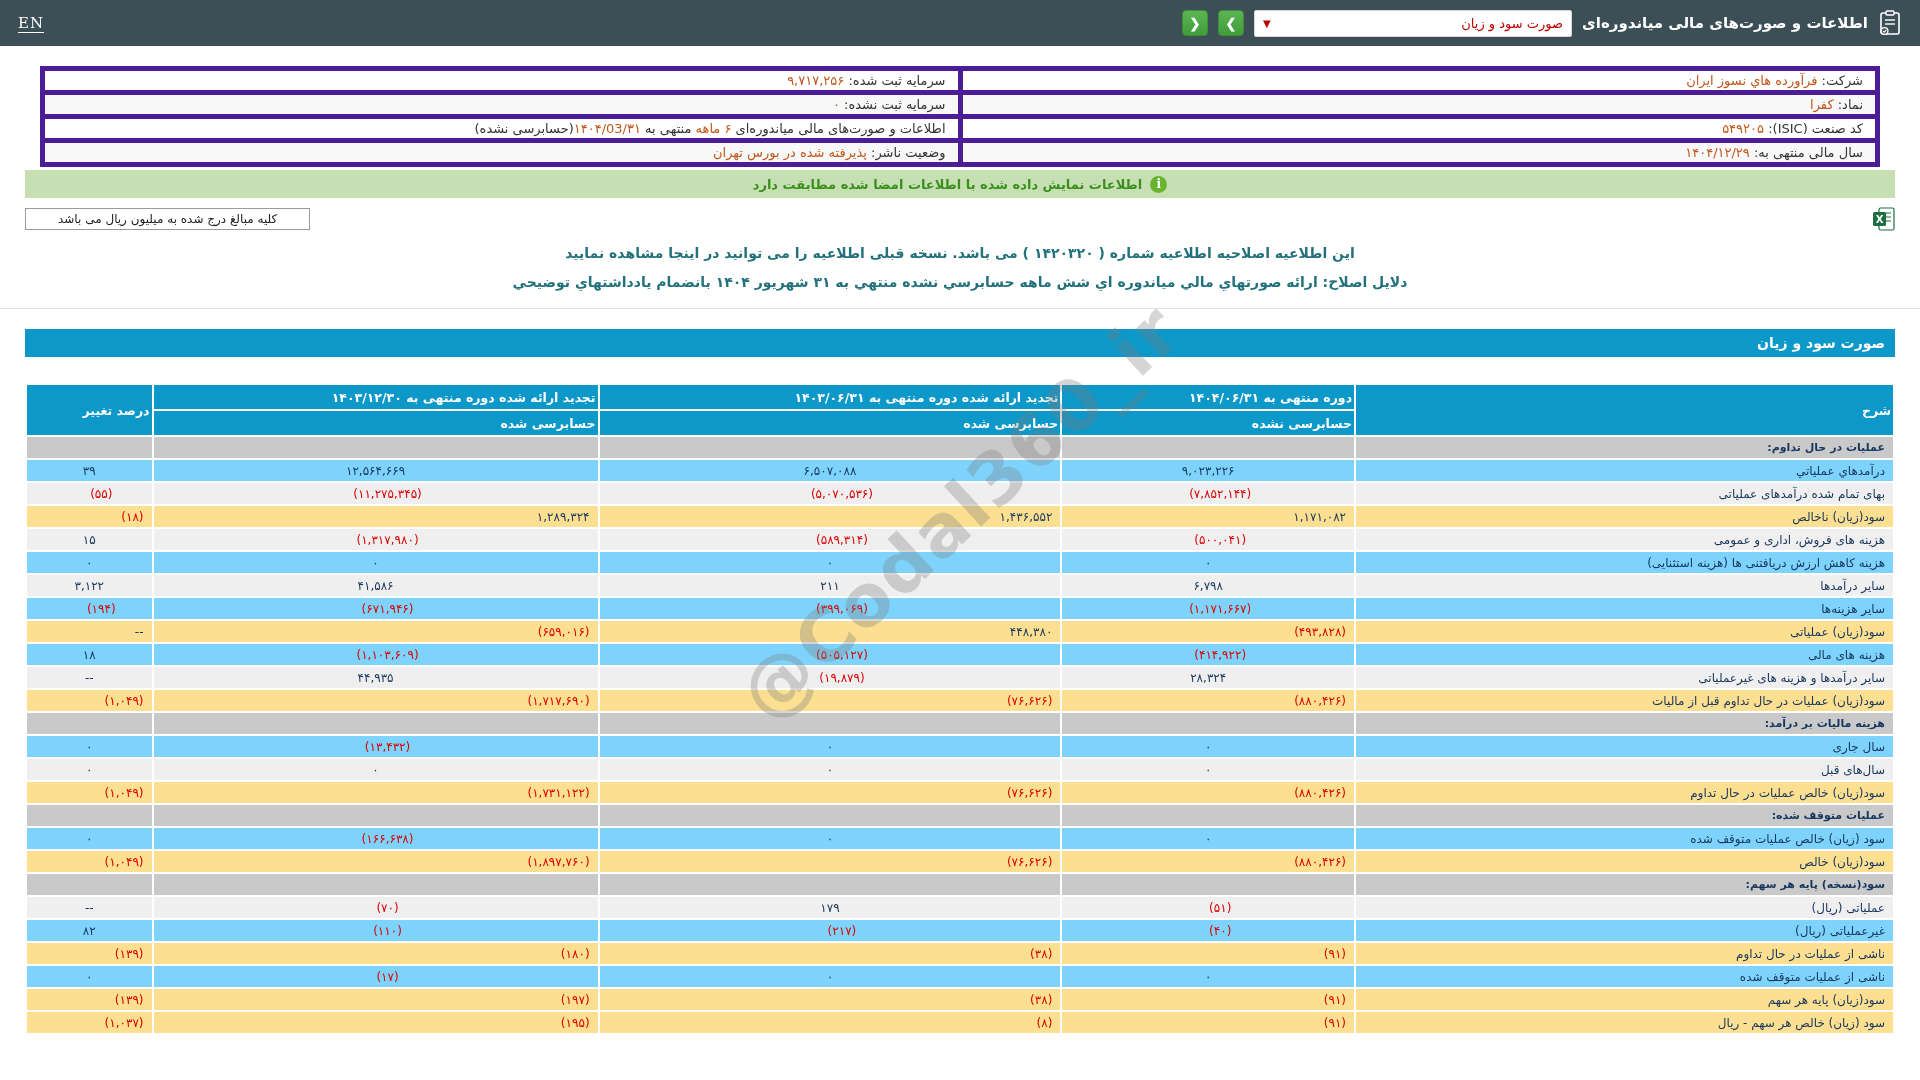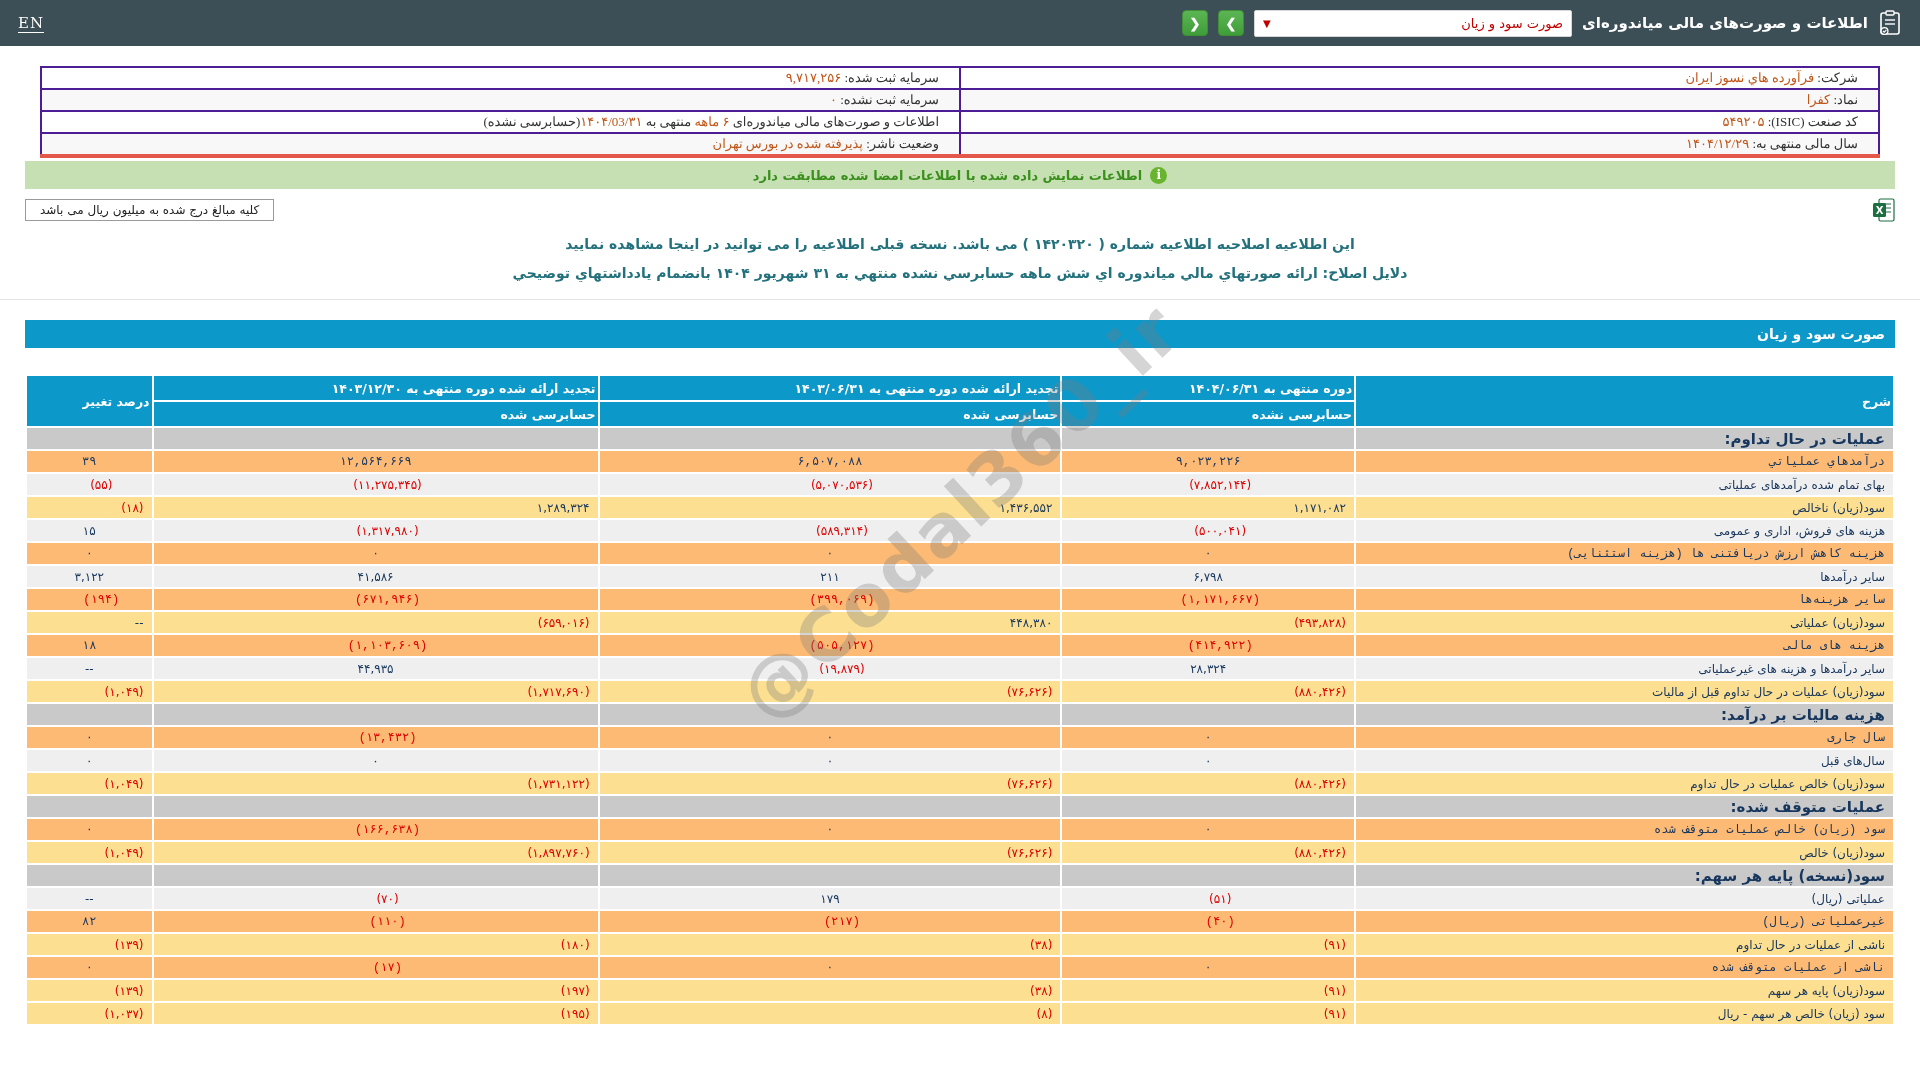--- a/index.html
+++ b/index.html
@@ -18,60 +18,60 @@
   .nav-btn { width:26px; height:26px; border:1px solid #3f8f35; border-radius:4px;
     background:linear-gradient(#5cb554,#3f9d39); color:#fff; font-size:13px; font-weight:bold;
     display:flex; align-items:center; justify-content:center; cursor:pointer; }
   .lang { color:#fff; font-size:15px; letter-spacing:1px; border-bottom:1px solid #fff;
     font-family:"DejaVu Serif", serif; cursor:pointer; }
   .doc-icon { width:24px; height:26px; }
 
   
   .info-table { margin:20px 40px 0 40px; width:1840px; border-collapse:collapse;
     border:1px solid #e2e2e2; border-bottom:4px solid #e4574b; font-size:13px; }
-  .info-table td { border:2px solid #4c1d95; padding:2px 20px; height:22px; color:#333; width:50%;font-family:Liberation Serif, serif; }
+  .info-table td { border:5px solid #4c1d95; padding:2px 12px; height:22px; color:#333; width:50%; }
   .info-table tr:nth-child(even) td { background:#f8f8f8; }
   .info-table .val { color:#c0571a; }
   .ltrnum { direction:ltr; unicode-bidi:embed; display:inline-block; }
 
   
   .sig-banner { margin:3px 25px 0; height:28px; background:#c6e0b4; display:flex;
     align-items:center; justify-content:center; gap:8px; }
   .sig-banner .txt { color:#3a8f1d; font-size:13px; font-weight:bold; }
   .info-badge { width:17px; height:17px; border-radius:50%; background:#69b42e; color:#fff;
     font-size:12px; font-weight:bold; display:flex; align-items:center; justify-content:center;
     font-family:"DejaVu Serif", serif; }
 
   
   .units-row { margin:8px 25px 0; display:flex; justify-content:space-between; align-items:center; height:26px; }
-  .units-box { border:1px solid #9a9a9a; background:#fff; padding:3px 14px; font-size:12px; color:#222; }
+  .units-box { border:1px solid #9a9a9a; background:#fff; padding:3px 32px; font-size:12px; color:#222; }
   .excel-icon { width:22px; height:24px; cursor:pointer; }
 
   
   .notice { text-align:center; color:#23717c; font-weight:bold; font-size:14px; margin-top:13px; }
   .hr-line { border-top:1px solid #e4e4e4; margin-top:18px; }
 
   
   .stmt { margin:20px 25px 0; }
   .stmt-title { background:#0d98ca; color:#fff; font-weight:bold; font-size:14px;
     height:28px; line-height:28px; padding:0 10px; }
   .stmt-units { height:30px; line-height:30px; font-weight:bold; color:#000; font-size:13px;
     border-bottom:1px solid #cfcfcf; padding:0 6px; background:#fff; }
 
   
   .main-table { margin:26px 25px 0; width:1870px; border-collapse:separate; border-spacing:2px;
     table-layout:fixed; font-size:12px; }
   .main-table th { background:#0d98ca; color:#fff; font-weight:bold; font-size:12.5px;
     text-align:right; padding:4px 2px; height:24px; }
   .main-table td { height:21px; padding:1px 8px; text-align:center; vertical-align:middle; color:#17365d; }
   .main-table td.lbl { text-align:right; }
-  tr.blue   td { background:#fdba74;font-family:Liberation Mono, monospace; }
+  tr.blue   td { background:#7dd3fc; }
   tr.gray   td { background:#efefef; }
   tr.yellow td { background:#fcdf90;text-align:right; }
-  tr.section td { background:#c9c9c9; font-weight:bold; font-size:15px; }
+  tr.section td { background:#c9c9c9; font-weight:bold; font-size:11px; }
   td.num { direction:ltr; }
   td.num.neg { color:#dd0000;padding-left:32px; }
   td.num.dash { color:#17365d; }
 
   
   .watermark { position:absolute; left:640px; top:470px; width:640px; text-align:center;
     transform:rotate(-43deg); font-size:72px; font-weight:bold; color:rgba(125,125,125,0.32);
     direction:ltr; letter-spacing:2px; pointer-events:none; z-index:10; }
 </style>
 </head>

